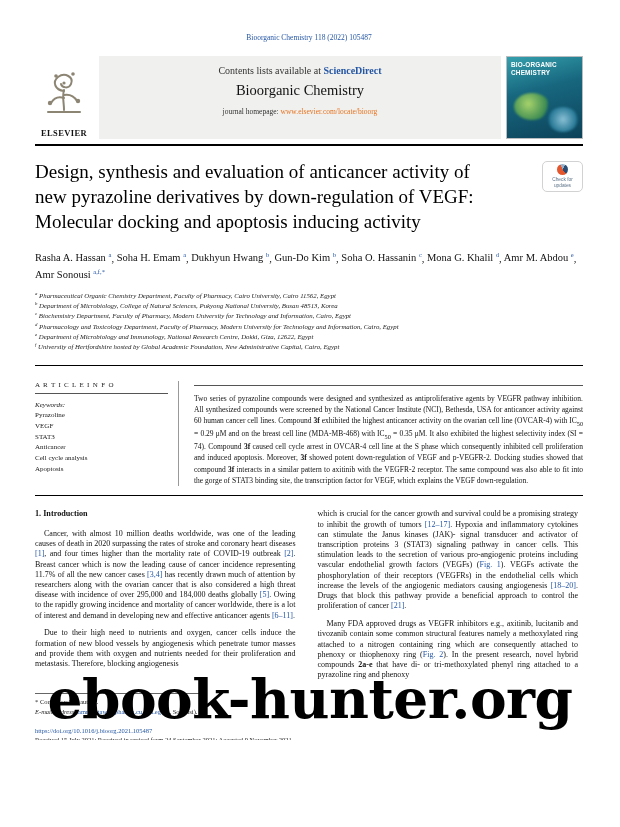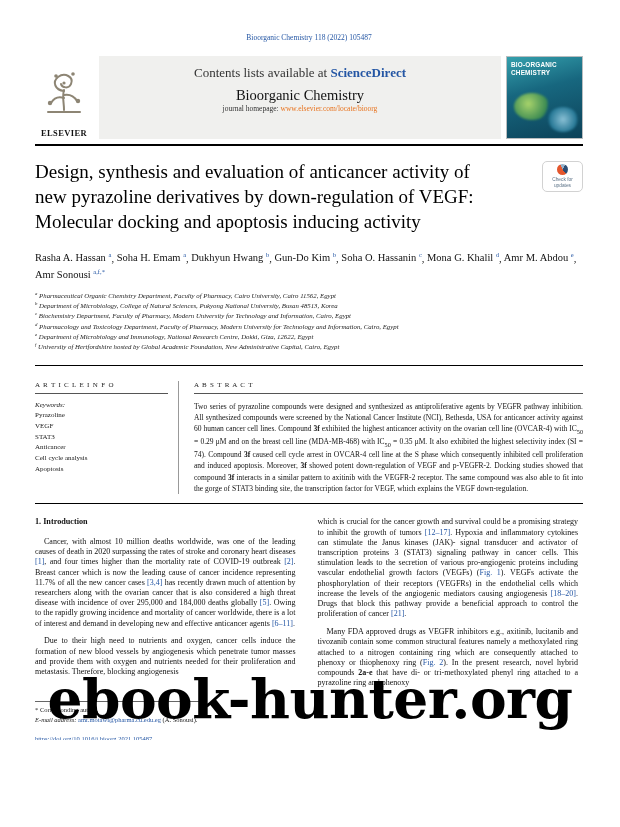--- a/index.html
+++ b/index.html
@@ -6,24 +6,24 @@
   html,body{margin:0;padding:0;background:#ffffff;}
   .page{position:relative;width:620px;height:740px;background:#fff;font-family:"Liberation Serif",serif;color:#1a1a1a;overflow:hidden;margin:0 auto;}
   .content{position:absolute;left:35px;top:0;width:548px;}
 
   .journal-ref{display:block;margin-top:33px;text-align:center;font-size:7.5px;color:#2456a4;text-decoration:none;}
 
   .header-row{margin-top:14px;display:flex;align-items:stretch;height:83px;}
   .elsevier{width:58px;display:flex;flex-direction:column;align-items:center;justify-content:flex-end;padding-bottom:1px;}
   .elsevier-label{font-size:8.5px;font-weight:bold;letter-spacing:.4px;margin-top:2px;color:#111;}
   .header-box{flex:1;margin-left:6px;margin-right:5px;background:#f0f0ee;display:flex;flex-direction:column;align-items:center;padding-top:9px;}
-  .contents-line{font-size:13px;color:#333;}
+  .contents-line{font-size:10px;color:#333;}
   .sd-link{color:#2456a4;text-decoration:none;font-weight:bold;}
   .journal-title-hdr{font-size:14.5px;margin-top:6px;color:#111;}
-  .homepage-line{font-size:7.5px;color:#333;}
+  .homepage-line{font-size:7.5px;margin-top:8px;color:#333;}
   .hp-link{color:#e8731e;text-decoration:none;}
   .cover{width:77px;position:relative;background:linear-gradient(165deg,#35a0ad 0%,#17677f 40%,#0c4259 100%);overflow:hidden;border:.5px solid #b9bdbf;}
   .cover-title{position:absolute;top:4px;left:4px;color:#fff;font-family:"Liberation Sans",sans-serif;font-weight:bold;font-size:6.4px;line-height:1.2;letter-spacing:.2px;}
   .cover-art{position:absolute;border-radius:50%;}
   .a1{width:36px;height:27px;left:7px;top:36px;background:radial-gradient(circle at 40% 40%,#b8e06a,#3f8f4f 68%,rgba(0,0,0,0) 75%);opacity:.9;filter:blur(1px);}
   .a2{width:32px;height:25px;right:3px;top:50px;background:radial-gradient(circle at 50% 50%,#9fd4e8,#2b7f9e 65%,rgba(0,0,0,0) 75%);opacity:.85;filter:blur(1px);}
 
   .rule-thick{margin-top:5px;height:1.6px;background:#000;}
   .rule-thin{margin-top:13px;height:1px;background:#000;}
   .rule-mid{height:1.2px;background:#000;}
@@ -146,21 +146,20 @@
             <div class="kw">Pyrazoline</div>
             <div class="kw">VEGF</div>
             <div class="kw">STAT3</div>
             <div class="kw">Anticancer</div>
             <div class="kw">Cell cycle analysis</div>
             <div class="kw">Apoptosis</div>
           </div>
       </div>
       <div class="vdiv"></div>
       <div class="abs-col">
-        <div class="sec-heading">A B S T R A C T</div>
         <div class="heading-rule"></div>
         <div class="abs-text">Two series of pyrazoline compounds were designed and synthesized as antiproliferative agents by VEGFR pathway inhibition. All synthesized compounds were screened by the National Cancer Institute (NCI), Bethesda, USA for anticancer activity against 60 human cancer cell lines. Compound <b>3f</b> exhibited the highest anticancer activity on the ovarian cell line (OVCAR-4) with IC<sub>50</sub> = 0.29 μM and on the breast cell line (MDA-MB-468) with IC<sub>50</sub> = 0.35 μM. It also exhibited the highest selectivity index (SI = 74). Compound <b>3f</b> caused cell cycle arrest in OVCAR-4 cell line at the S phase which consequently inhibited cell proliferation and induced apoptosis. Moreover, <b>3f</b> showed potent down-regulation of VEGF and p-VEGFR-2. Docking studies showed that compound <b>3f</b> interacts in a similar pattern to axitinib with the VEGFR-2 receptor. The same compound was also able to fit into the gorge of STAT3 binding site, the transcription factor for VEGF, which explains the VEGF down-regulation.</div>
       </div>
     </div>
 
     <div class="rule-mid"></div>
 
     <div class="body-cols">
       <div class="col">
         <h2 class="sec-title">1. Introduction</h2>

